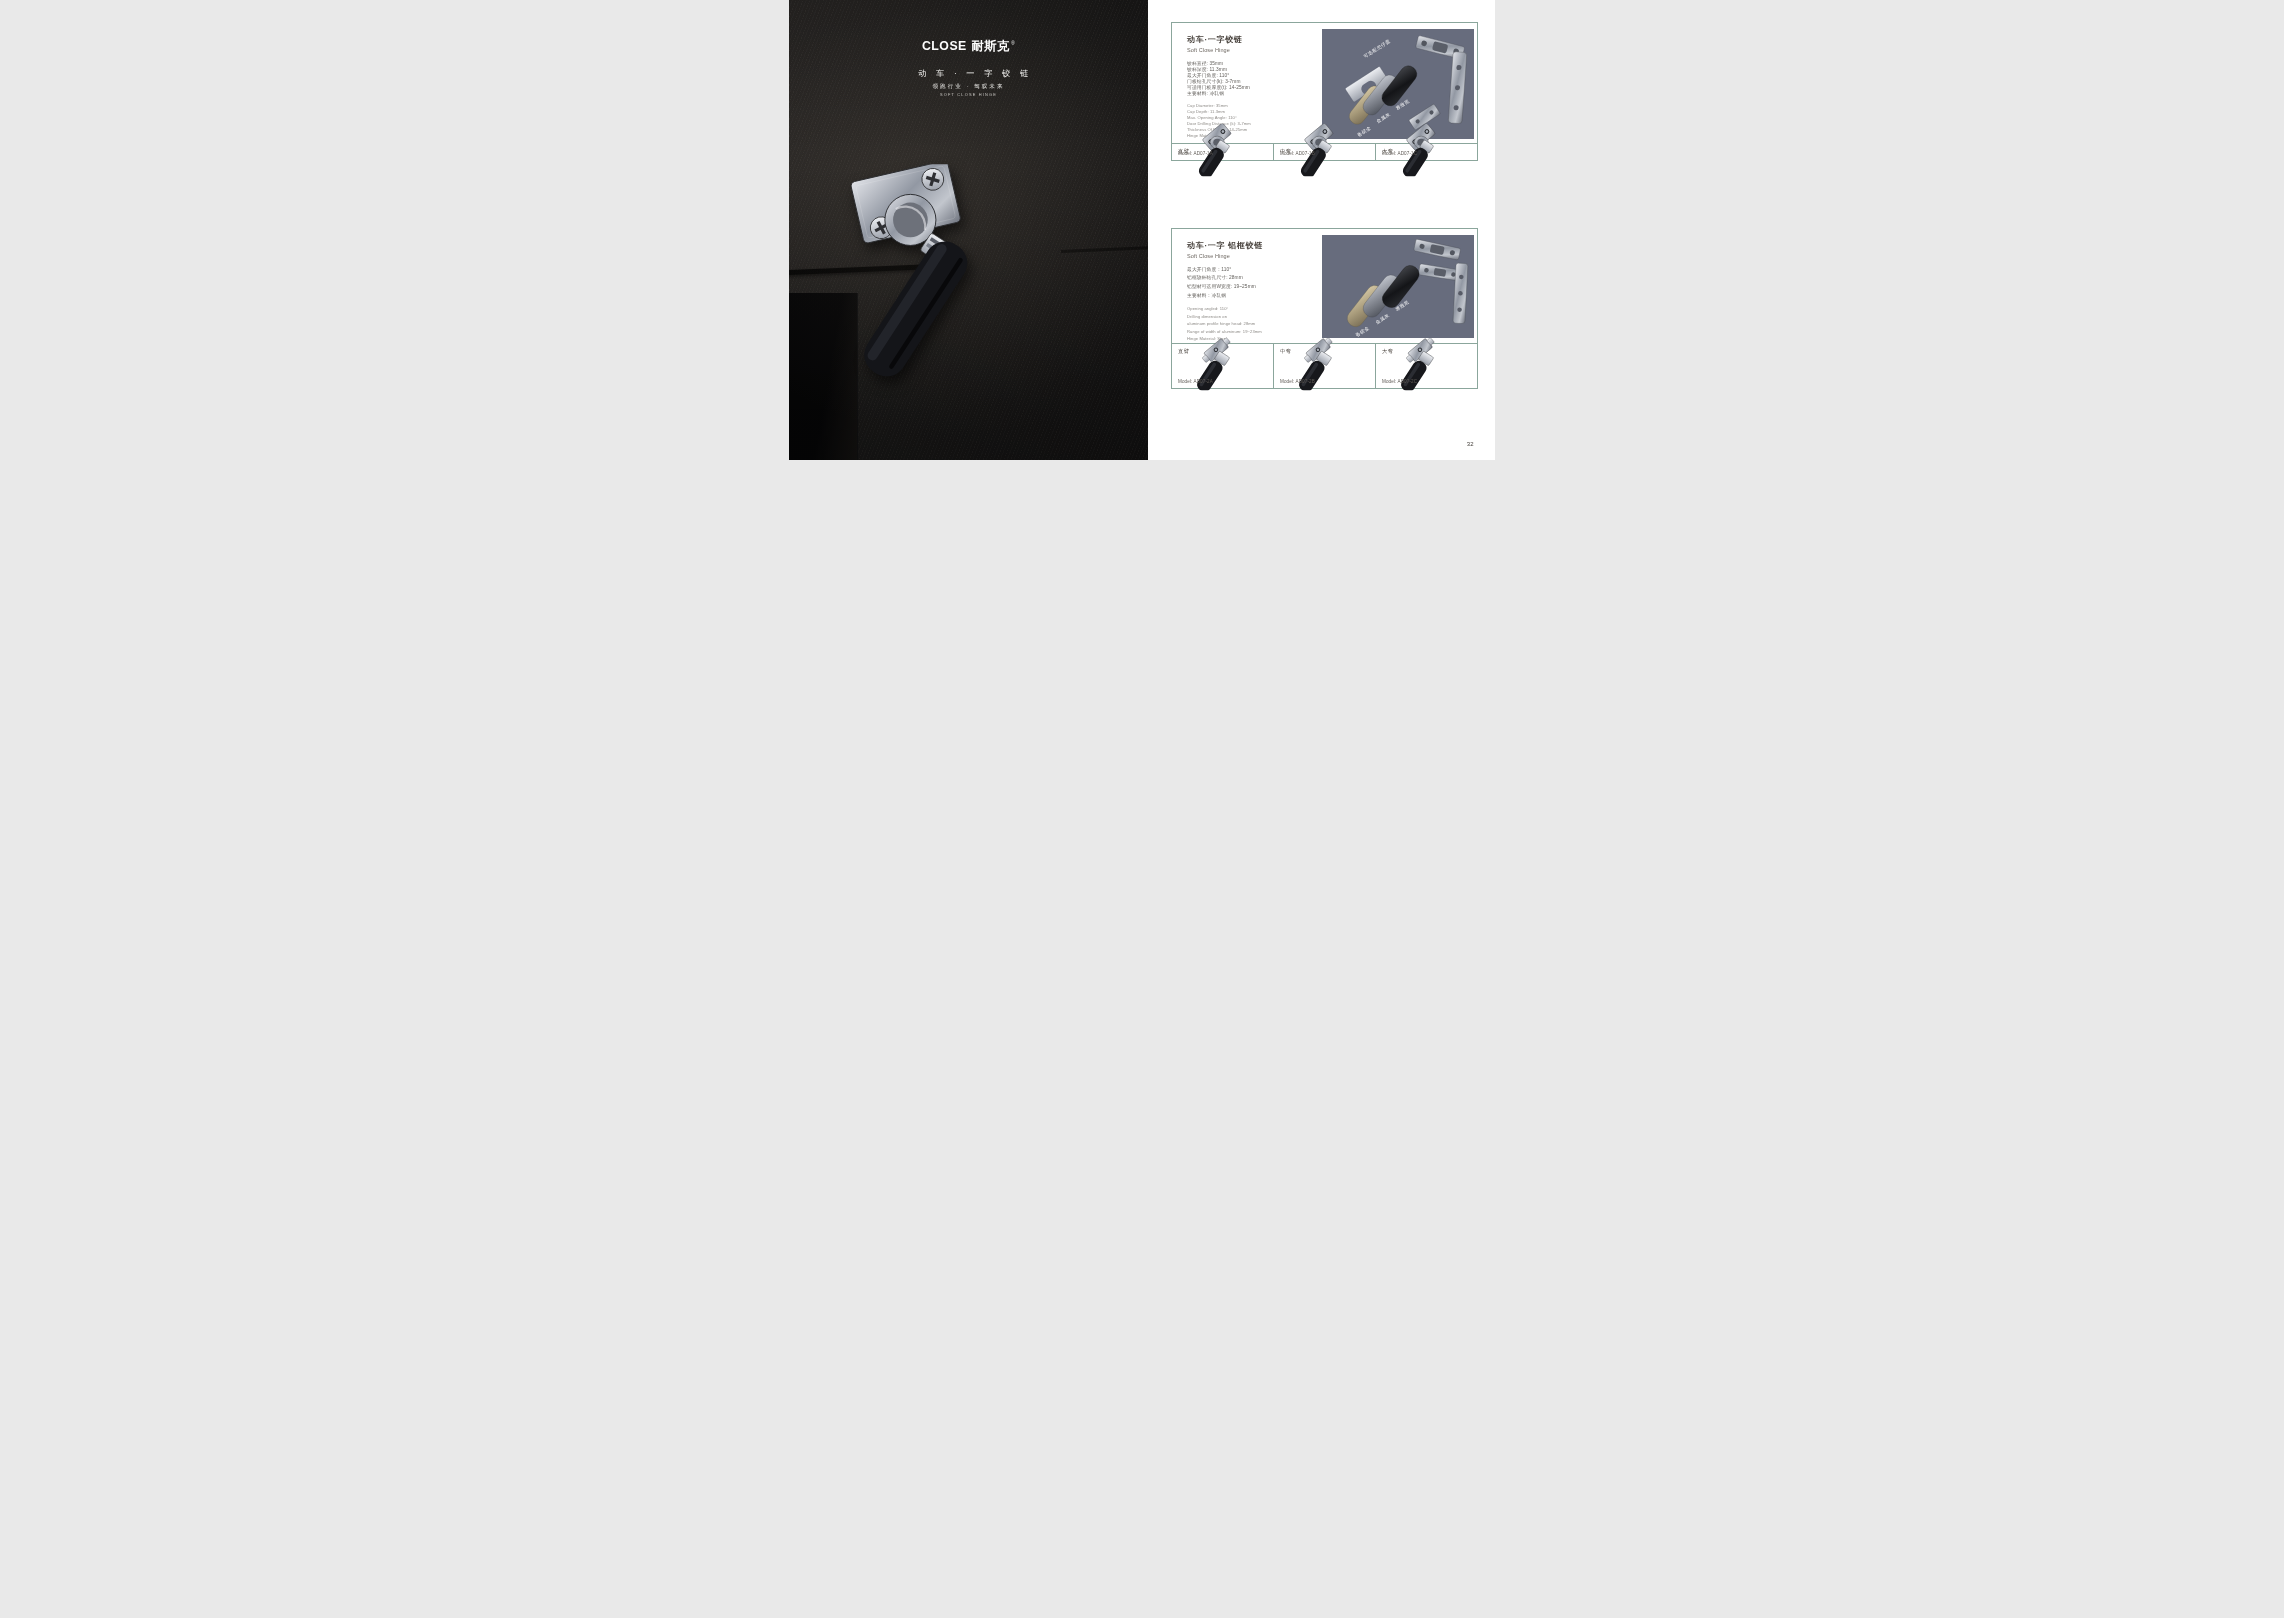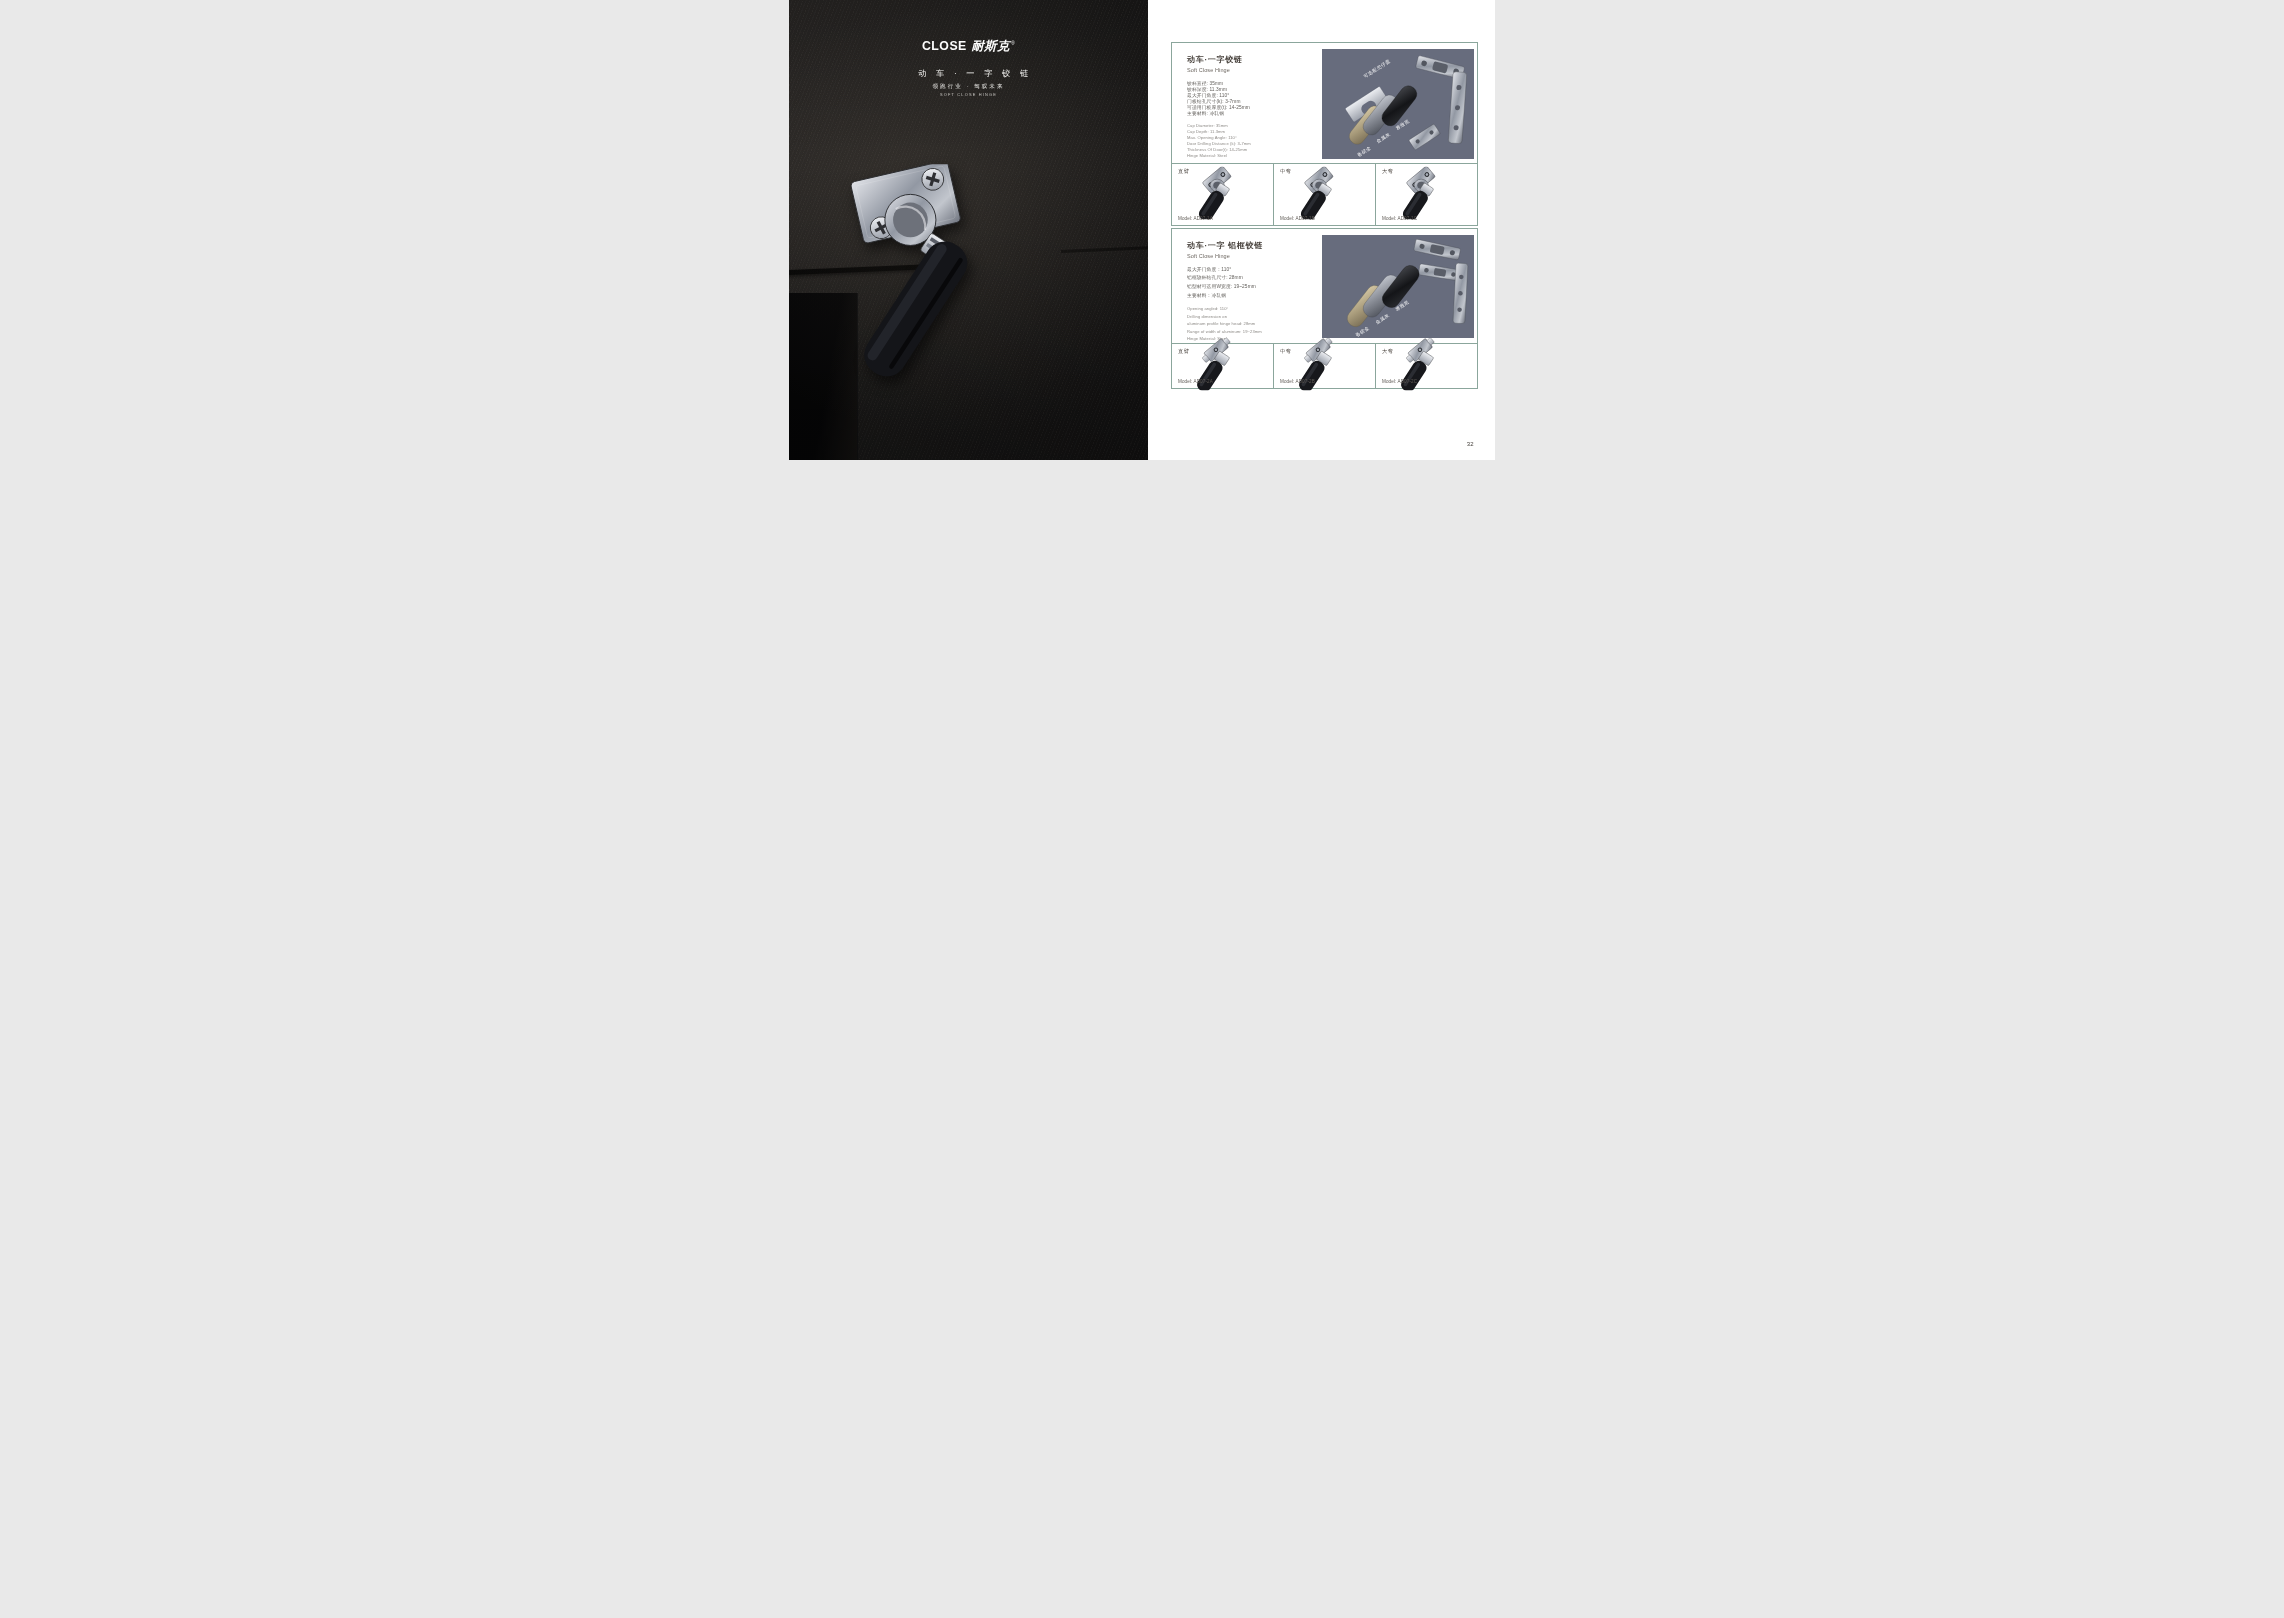--- a/index.html
+++ b/index.html
@@ -32,34 +32,34 @@
     background:#000; opacity:.82; transform:rotate(-2.4deg);
     box-shadow:0 1.8px 3.7px rgba(0,0,0,.65); }
   .seam2 { position:absolute; left:272px; top:248px; width:91px; height:3.2px;
     background:#000; opacity:.5; transform:rotate(-2.4deg); }
   .corner-dark { position:absolute; left:0; top:293px; width:69px; height:169px;
     background:linear-gradient(100deg, #060607 55%, #171513 100%);
     border-right:0.5px solid rgba(255,255,255,0.05); }
 
   .brand { position:absolute; top:38px; left:0; width:100%; text-align:center; color:#fff; z-index:3; }
   .logo { font-size:12.3px; font-weight:700; letter-spacing:0.5px; color:#fdfdfd; }
-  .logo .logo-cn { margin-left:4.6px;font-style:italic; }
+  .logo .logo-cn { margin-left:4.6px; }
   .logo sup { font-size:4.6px; font-weight:400; margin-left:1.4px; }
   .hero-title { margin-top:13.2px; font-size:8.2px; letter-spacing:3.7px; color:#f5f4f2; font-weight:500;margin-left:13px; }
   .hero-sub { margin-top:3.7px; font-size:5.5px; letter-spacing:2.1px; color:#ecebe8; }
   .hero-sub-en { margin-top:2.3px; font-size:3.9px; letter-spacing:1.2px; color:#c9c7c3; }
 
   .big-hinge { position:absolute; left:53px; top:164px; width:228px; height:234px; z-index:2;
     filter:drop-shadow(4.6px 7.3px 6.4px rgba(0,0,0,0.55)); }
 
   
   .right-area { position:absolute; left:359px; top:0; width:347px; height:460px; background:#fff; }
 
   .panel { position:absolute; left:23px; width:307px; border:0.5px solid #8ba69c; background:#fff; }
-  #panel1 { top:42px;  height:184px; }
+  #panel1 { top:22px;  height:139px; }
   #panel2 { top:228px; height:161px; }
 
   .panel-top { position:absolute; left:0; right:0; top:0; border-bottom:0.5px solid #8ba69c; }
   #panel1 .panel-top { height:121px; }
   #panel2 .panel-top { height:115px; }
 
   .panel-row { position:absolute; left:0; right:0; bottom:0; display:flex; }
   #panel1 .panel-row { top:121px; }
   #panel2 .panel-row { top:115px; }
   .cell { flex:1 1 0; position:relative; }

